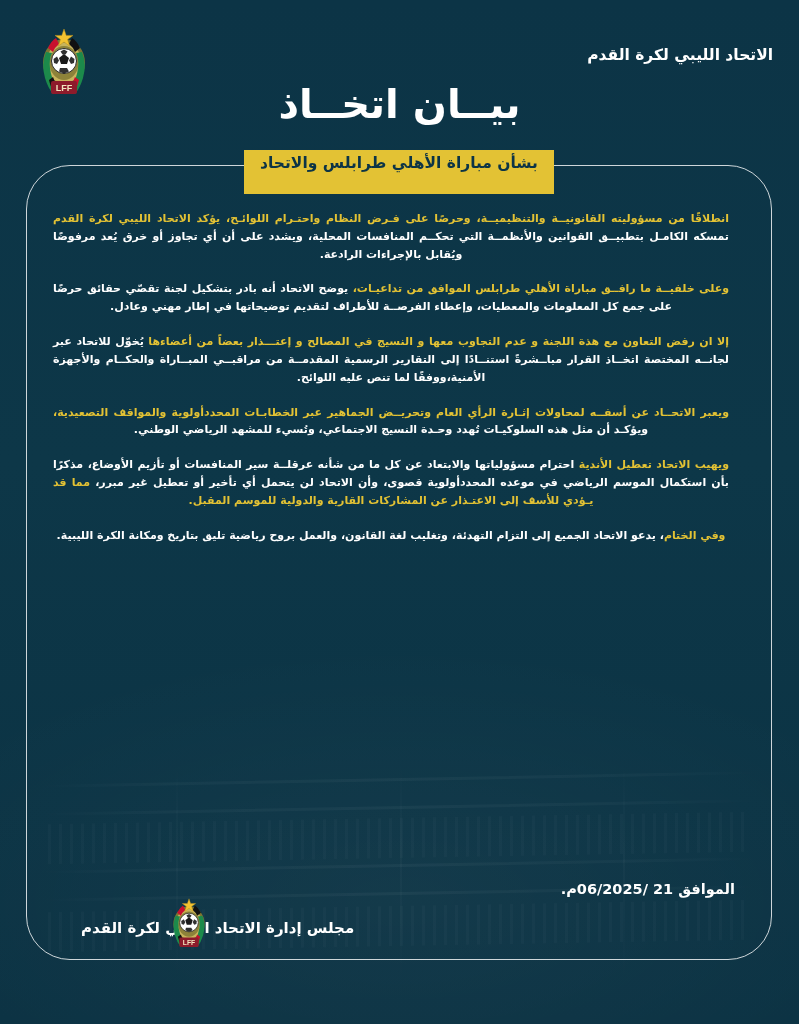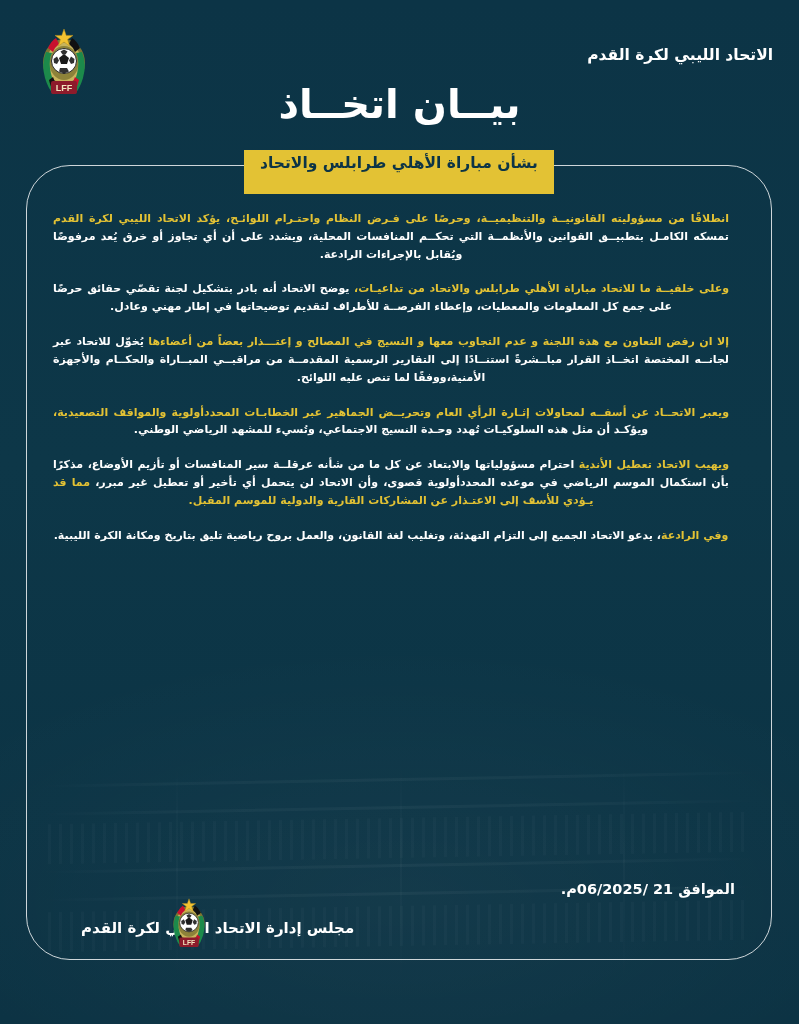--- a/index.html
+++ b/index.html
@@ -239,25 +239,25 @@
   </div>
 
   <div class="card">
 
     <div class="subject-banner">
       <span>بشأن مباراة الأهلي طرابلس والاتحاد</span>
     </div>
 
     <div class="body-wrap">
       <p class="para"><span class="gold">انطلاقًا من مسؤوليته القانونيــة والتنظيميــة، وحرصًا على فـرض النظام واحتـرام اللوائـح، يؤكد الاتحاد الليبي لكرة القدم </span><span>تمسكه الكامـل بتطبيــق القوانين والأنظمــة التي تحكــم المنافسات المحلية، ويشدد على أن أي تجاوز أو خرق يُعد مرفوضًا ويُقابل بالإجراءات الرادعة.</span></p>
-      <p class="para"><span class="gold">وعلى خلفيــة ما للاتحاد مباراة الأهلي طرابلس والاتحاد من تداعيـات، </span><span>يوضح الاتحاد أنه بادر بتشكيل لجنة تقصّي حقائق حرضًا على جمع كل المعلومات والمعطيات، وإعطاء الفرصــة للأطراف لتقديم توضيحاتها في إطار مهني وعادل.</span></p>
+      <p class="para"><span class="gold">وعلى خلفيــة ما رافــق مباراة الأهلي طرابلس الموافق من تداعيـات، </span><span>يوضح الاتحاد أنه بادر بتشكيل لجنة تقصّي حقائق حرضًا على جمع كل المعلومات والمعطيات، وإعطاء الفرصــة للأطراف لتقديم توضيحاتها في إطار مهني وعادل.</span></p>
       <p class="para"><span class="gold">إلا ان رفض التعاون مع هذة اللجنة و عدم التجاوب معها و النسيج في المصالح و إعتـــذار بعضاً من أعضاءها </span><span>يُخوّل للاتحاد عبر لجانــه المختصة اتخــاذ القرار مباــشرةً استنــادًا إلى التقارير الرسمية المقدمــة من مراقبــي المبــاراة والحكــام والأجهزة الأمنية،ووفقًا لما تنص عليه اللوائح.</span></p>
       <p class="para"><span class="gold">ويعبر الاتحــاد عن أسفــه لمحاولات إثـارة الرأي العام وتحريــض الجماهير عبر الخطابـات المحددأولوية والمواقف التصعيدية، </span><span>ويؤكـد أن مثل هذه السلوكيـات تُهدد وحـدة النسيج الاجتماعي، وتُسيء للمشهد الرياضي الوطني.</span></p>
       <p class="para"><span class="gold">ويهيب الاتحاد تعطيل الأندية </span><span>احترام مسؤولياتها والابتعاد عن كل ما من شأنه عرقلــة سير المنافسات أو تأزيم الأوضاع، مذكرًا بأن استكمال الموسم الرياضي في موعده المحددأولوية قصوى، وأن الاتحاد لن يتحمل أي تأخير أو تعطيل غير مبرر، </span><span class="gold">مما قد يـؤدي للأسف إلى الاعتـذار عن المشاركات القارية والدولية للموسم المقبل.</span></p>
-      <p class="para tight"><span class="gold">وفي الرادعة</span><span>، يدعو الاتحاد الجميع إلى التزام التهدئة، وتغليب لغة القانون، والعمل بروح رياضية تليق بتاريخ ومكانة الكرة الليبية.</span></p>
+      <p class="para tight"><span class="gold">وفي الختام</span><span>، يدعو الاتحاد الجميع إلى التزام التهدئة، وتغليب لغة القانون، والعمل بروح رياضية تليق بتاريخ ومكانة الكرة الليبية.</span></p>
     </div>
 
     <div class="footer">
       <div class="issued">
         <div class="line2">الموافق  21 /06/2025م.</div>
       </div>
       <div class="signature">مجلس إدارة الاتحاد الليبي لكرة القدم</div>
     </div>
   </div>
 

